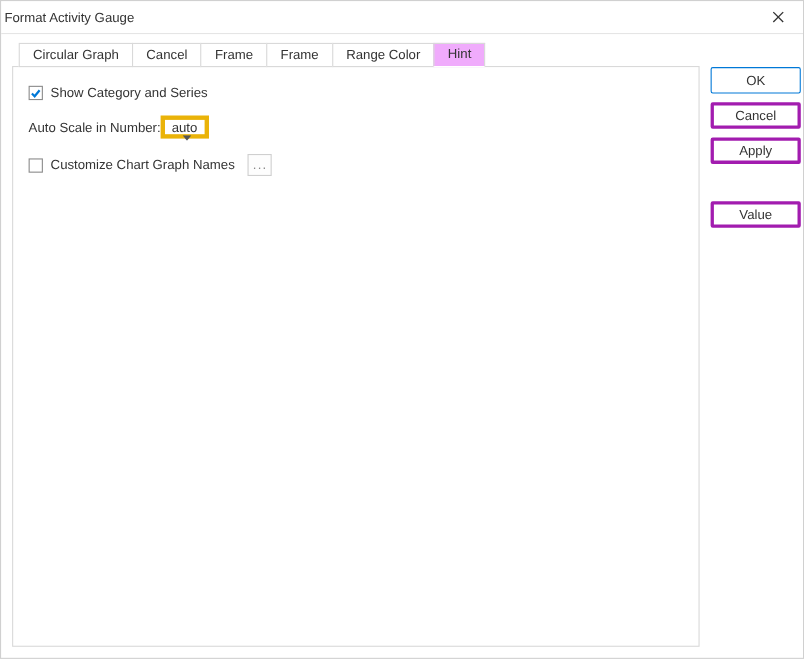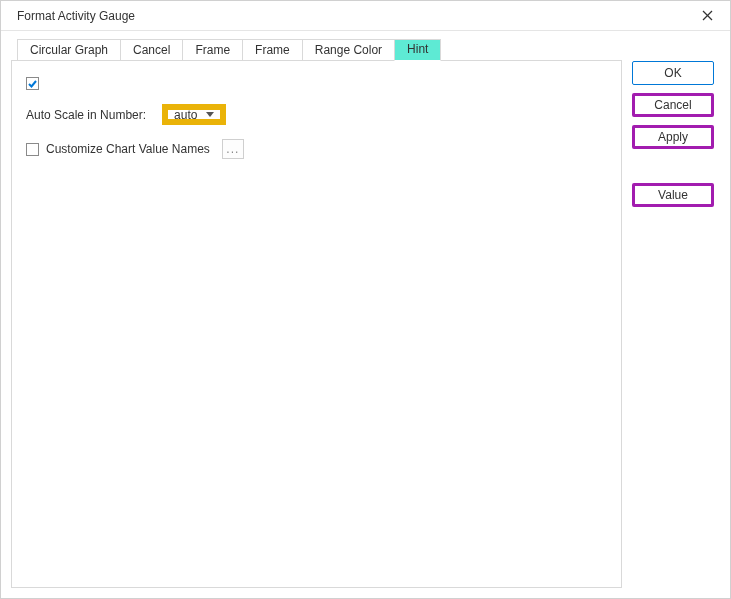--- a/index.html
+++ b/index.html
@@ -14,41 +14,41 @@
       width: 731px;
       height: 599px;
       overflow: hidden;
       border: 1px solid #d0d0d0;
     }
     .titlebar {
       display: flex;
       align-items: center;
       justify-content: space-between;
       height: 30px;
-      padding: 0 8px 0 16px;
+      padding: 0 8px 0 3px;
       border-bottom: 1px solid #e5e5e5;
     }
     .titlebar-title {
       color: #333;
     }
     .close-btn {
       width: 30px;
       height: 28px;
       display: flex;
       align-items: center;
       justify-content: center;
       cursor: pointer;
     }
     .close-btn svg {
       stroke: #333;
       stroke-width: 1.2;
     }
     .dialog-body {
       display: flex;
-      padding: 8px 16px 10px 10px;
+      padding: 8px 2px 10px 10px;
       height: calc(100% - 30px);
     }
     .main-area {
       flex: 1;
       display: flex;
       flex-direction: column;
     }
     .tabs-row {
       display: flex;
       align-items: flex-end;
@@ -65,21 +65,21 @@
       color: #333;
       cursor: pointer;
       height: 22px;
       display: flex;
       align-items: center;
     }
     .tab.inactive {
       border-bottom: 1px solid #d9d9d9;
     }
     .tab.active {
-      background: #5eead4;
+      background: #f0abfc;
       border-bottom: 1px solid #ffffff;
       position: relative;
       align-items: flex-end;
     }
     .tab-panel {
       border: 1px solid #d9d9d9;
       flex: 1;
       margin-top: -1px;
       padding: 16px 14px;
       background: #ffffff;
@@ -109,26 +109,27 @@
       stroke: #0078d7;
       stroke-width: 2;
       fill: none;
     }
     .label-text {
       color: #333;
     }
     .select-wrap {
       display: inline-flex;
       align-items: center;
-      border: 6px solid #eab308;
+      border: 4px solid #eab308;
       height: 21px;
       padding: 0 2px 0 6px;
-      margin-left: 16px;
+      margin-left: 0;
       background: #fff;
       cursor: pointer;
+      flex-direction: column;
     }
     .select-value {
       min-width: 28px;
       color: #333;
     }
     .select-arrow {
       width: 16px;
       display: flex;
       align-items: center;
       justify-content: center;
@@ -213,39 +214,40 @@
     </div>
 
     <div class="tab-panel">
 
       <div class="form-row">
         <span class="checkbox checked">
           <svg width="11" height="11" viewBox="0 0 11 11">
             <polyline points="2,6 4.5,8.5 9,3"></polyline>
           </svg>
         </span>
+        <span class="label-text">Show Category and Series</span>
       </div>
 
       <div class="form-row">
         <span class="label-text">Auto Scale in Number:</span>
         <span class="select-wrap">
           <span class="select-value">auto</span>
           <span class="select-arrow">
             <svg width="8" height="5" viewBox="0 0 8 5">
               <polygon points="0,0 8,0 4,5"></polygon>
             </svg>
           </span>
         </span>
       </div>
 
       <div class="form-row">
         <span class="checkbox">
           
         </span>
-        <span class="label-text">Customize Chart Value Names</span>
+        <span class="label-text">Customize Chart Graph Names</span>
         <span class="dots-btn">...</span>
       </div>
 
     </div>
   </div>
 
   <div class="side-buttons">
     <div class="btn primary">
       <span>OK</span>
     </div>

